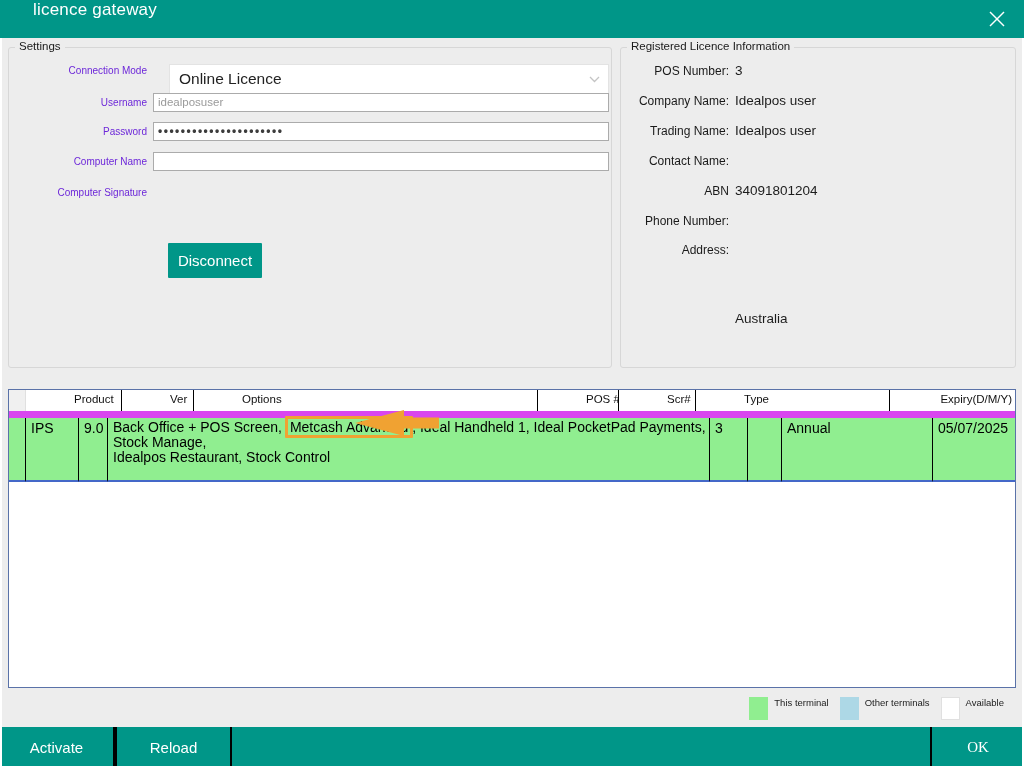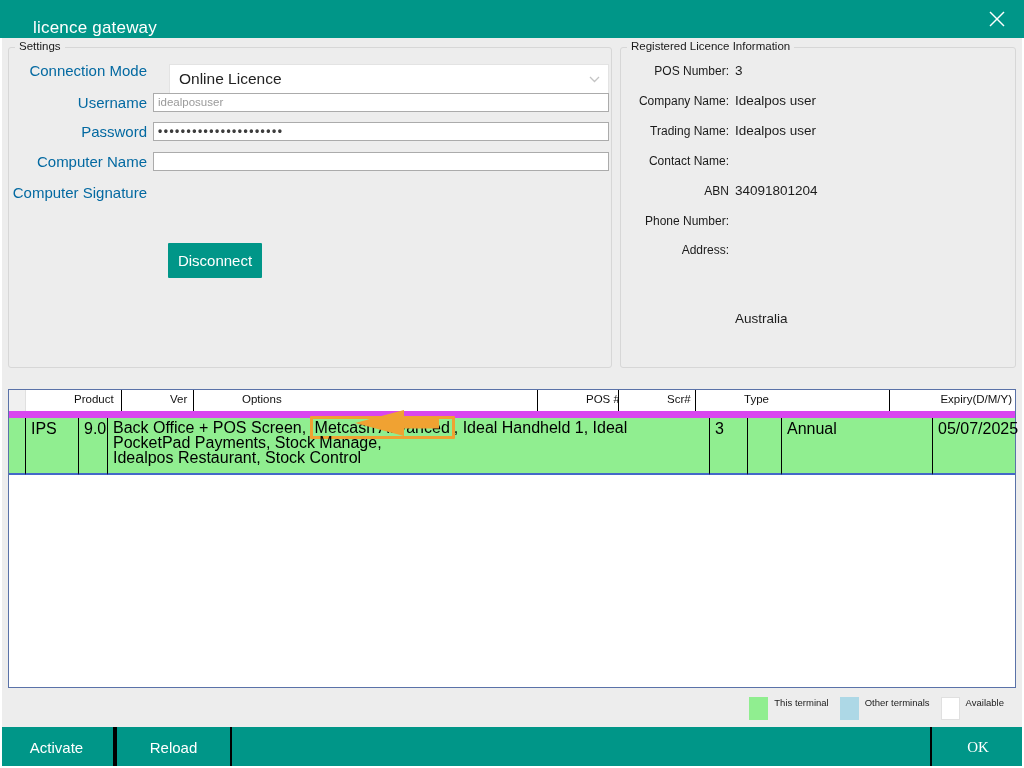--- a/index.html
+++ b/index.html
@@ -1,37 +1,37 @@
 <!DOCTYPE html>
 <html><head>
 <meta charset="utf-8">
 <style>
   * { margin:0; padding:0; box-sizing:border-box; }
   html,body { width:1024px; height:768px; font-family:"Liberation Sans", sans-serif; }
   .window { position:relative; width:1024px; height:768px; background:#ededed; overflow:hidden; }
 
   
-  .titlebar { position:absolute; left:0; top:0; width:1024px; height:38px; background:#009688; display:flex; align-items:flex-end; }
+  .titlebar { position:absolute; left:0; top:0; width:1024px; height:38px; background:#009688; display:flex; align-items:flex-start; }
   .titlebar .title { color:#fff; font-size:17px; margin-left:33px; letter-spacing:.2px; }
   .close-btn { position:absolute; right:12px; top:6px; width:30px; height:26px; display:flex; align-items:center; justify-content:center; cursor:pointer; }
 
   
   .frame-left  { position:absolute; left:0; top:38px; width:2px; height:730px; background:#fff; z-index:50; }
   .frame-right { position:absolute; right:0; top:38px; width:2px; height:730px; background:#fff; z-index:50; }
   .frame-bottom{ position:absolute; left:0; top:766px; width:1024px; height:2px; background:#fff; z-index:50; }
 
   
   .groupbox { position:absolute; border:1px solid #d7d7d7; border-radius:3px; background:#ededed; }
   .groupbox > .gb-label { position:absolute; top:-8px; left:6px; background:#ededed; padding:0 4px; font-size:11.5px; color:#1a1a1a; }
   .gb-settings { left:8px; top:47px; width:604px; height:321px; }
   .gb-licence  { left:620px; top:47px; width:396px; height:321px; }
 
   
   .f-row { position:absolute; left:0; width:100%; }
-  .f-label { position:absolute; left:0; width:138px; text-align:right; font-size:15px; color:#0369a1; }
+  .f-label { position:absolute; left:0; width:138px; text-align:right; font-size:10px; color:#6d28d9; }
   .txt-input { position:absolute; left:144px; width:456px; height:19px; background:#fff; border:1px solid #ababab; font-size:11.5px; padding:0 4px; line-height:17px; }
   .combo { position:absolute; left:160px; top:8px; width:440px; height:30px; background:#fff; border:1px solid #e3e3e3; display:flex; align-items:center; cursor:pointer; }
   .combo .combo-value { font-size:15.5px; color:#222; margin-left:9px; }
   .combo .chev { position:absolute; right:8px; top:11px; }
   .val-gray { color:#9a9a9a; }
   .val-dark { color:#2b2b2b; }
   .pwd { font-size:12px; font-weight:bold; color:#3c3c3c; letter-spacing:1.5px; line-height:16px; }
   .btn-disconnect { position:absolute; left:159px; top:195px; width:94px; height:35px; background:#009688; color:#fff; border:none; font-size:15px; font-family:"Liberation Sans",sans-serif; cursor:pointer; border-radius:1px; }
 
   
@@ -40,21 +40,21 @@
   .li-value { position:absolute; left:114px; font-size:13.5px; color:#1c1c1c; }
   .li-country { position:absolute; left:114px; top:263px; font-size:13.5px; color:#1c1c1c; }
 
   
   .lic-table { position:absolute; left:8px; top:389px; width:1008px; height:299px; background:#fff; border:1px solid #5a72a8; }
   .tgrid { display:grid; grid-template-columns:17px 53px 29px 1fr 38px 34px 151px 82px; }
   .thead { border-bottom:7px solid #d946ef;gap:43px; }
   .thead .hcell { height:21px; font-size:11.5px; color:#111; padding:3px 2px 0 5px; border-right:1px solid #000; white-space:nowrap; overflow:hidden; }
   .thead .hcell.corner { border-right:1px solid #e0e0e0; background:#f0f0f0; }
   .thead .hcell.last { border-right:none; text-align:right; padding-right:3px; }
-  .trow .cell { background:#90EE90; border-right:1px solid #000; border-bottom:2px solid #4468c8; font-size:16px; color:#000; padding:2px 3px 8px 5px; min-height:36px; }
+  .trow .cell { background:#90EE90; border-right:1px solid #000; border-bottom:2px solid #4468c8; font-size:14px; color:#000; padding:2px 3px 15px 5px; min-height:36px; }
   .trow .cell.last { border-right:none; }
   .opt-cell { white-space:pre-wrap; line-height:15px; }
   .hl-box { border:3px solid #F0A232; padding:0 2px; margin:-3px -1px; border-radius:1px; }
   .annot-arrow { position:absolute; left:346px; top:19px; width:84px; height:28px; pointer-events:none; z-index:10; }
 
   
   .legend { position:absolute; top:697px; right:18px; display:flex; align-items:flex-start; height:26px; }
   .legend .swatch { width:19px; height:23px; margin-right:6px; }
   .legend .swatch.white { border:1px solid #e0e0e0; }
   .legend .ltext { font-size:9.5px; color:#222; margin-right:11px; }

